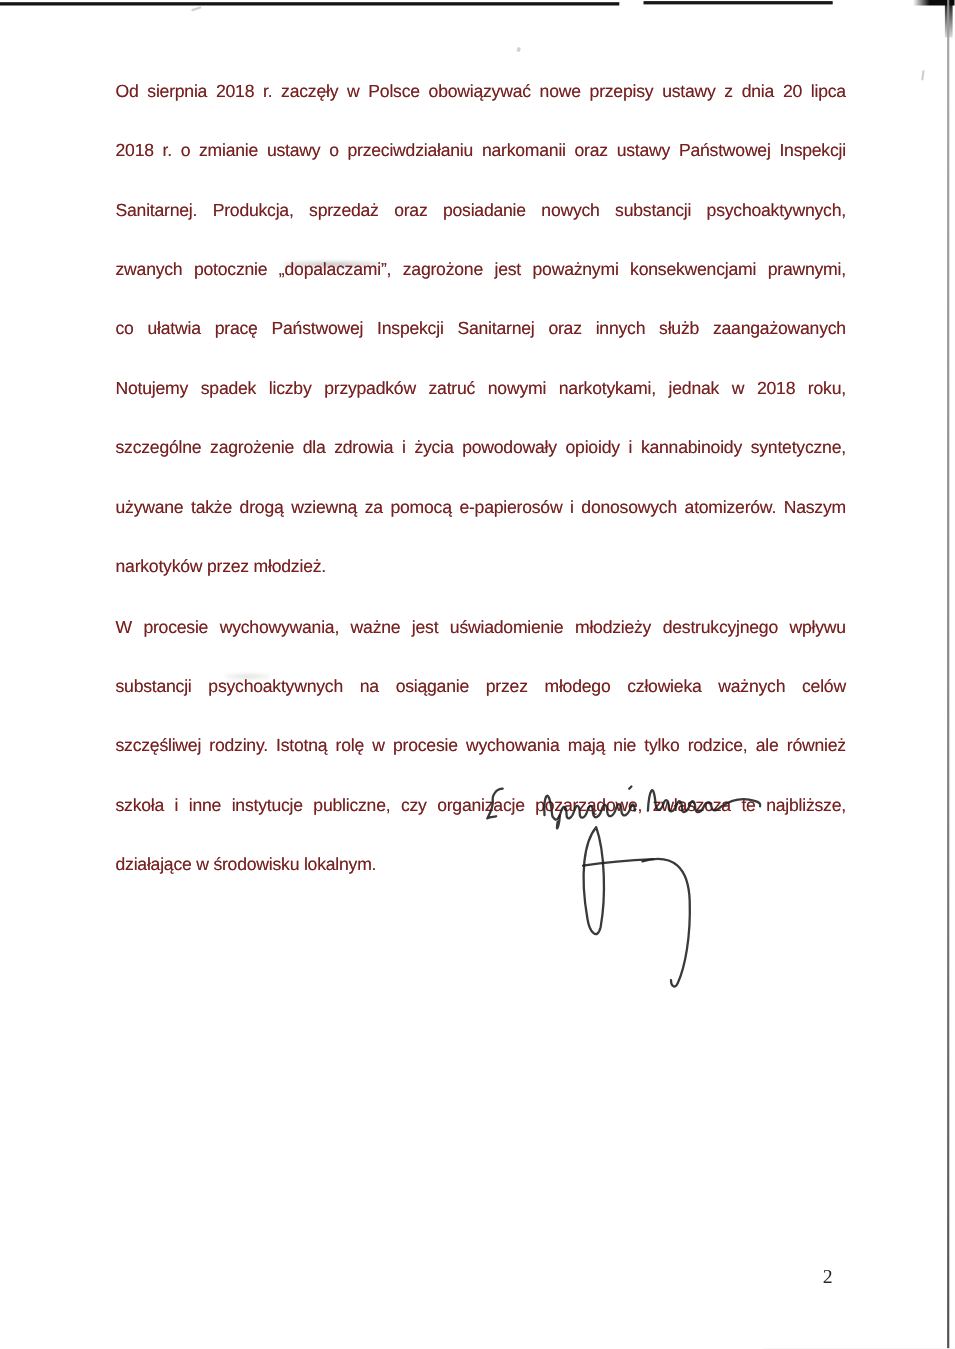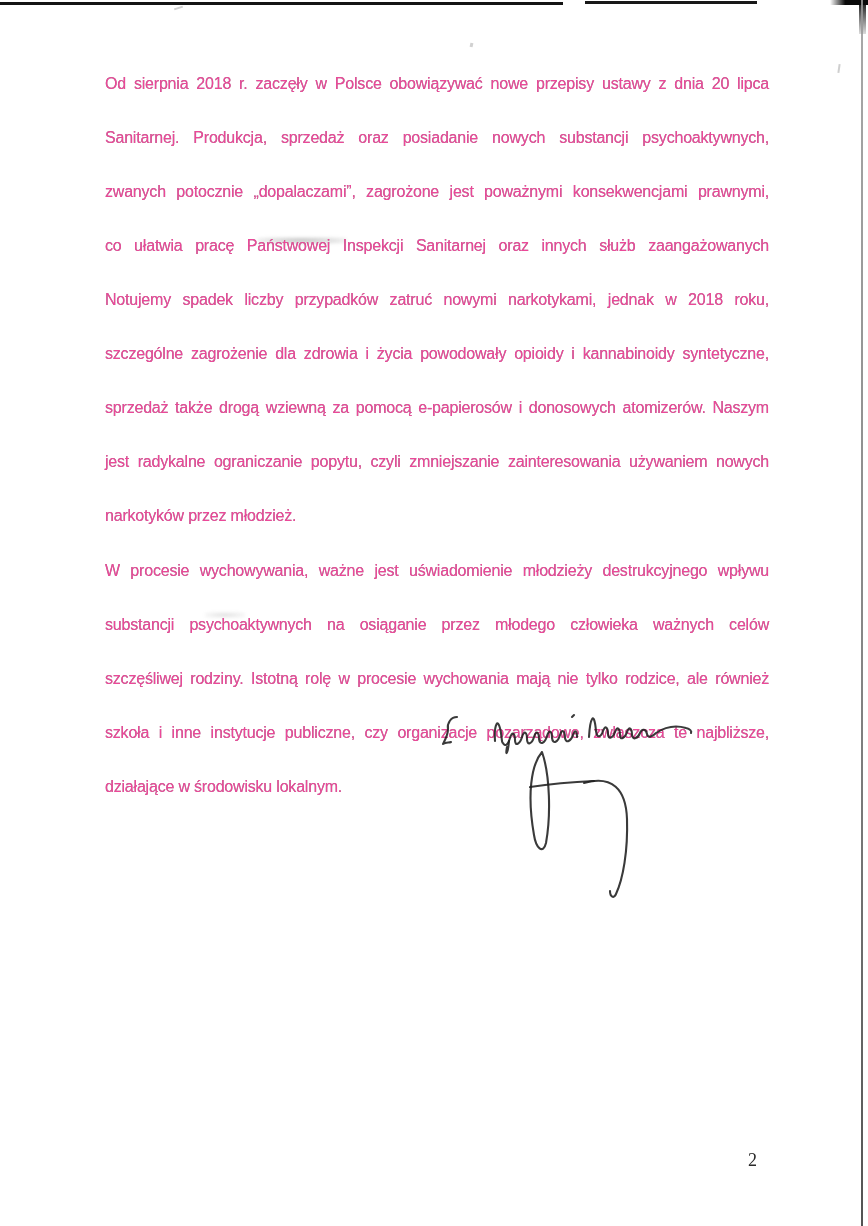--- a/index.html
+++ b/index.html
@@ -15,21 +15,21 @@
     overflow: hidden;
     font-family: "Liberation Sans", sans-serif;
   }
 
   
   #text-block {
     position: absolute;
     left: 105px;
     top: 70px;
     width: 664px;
-    color: #ec4899;
+    color: #7f1d1d;
     font-size: 16px;
     line-height: 27px;
     letter-spacing: -0.2px;
     text-shadow: 0 0 0.5px rgba(40,40,40,0.55);
   }
   .paragraph { margin: 0 0 15px 0; }
   .paragraph.gap-lg { margin-bottom: 23px; margin-top: 28px; }
   .line { text-align: justify; }
   .line::after { content: ""; display: inline-block; width: 100%; height: 0; }
   .line.last { text-align: left; }
@@ -109,27 +109,27 @@
   <div class="artifact" id="speck-1"></div>
   <div class="artifact" id="speck-2"></div>
   <div class="artifact" id="speck-3"></div>
   <div class="artifact" id="smudge-1"></div>
   <div class="artifact" id="smudge-2"></div>
 
   <div id="text-block">
 
     <div class="paragraph">
       <div class="line">Od sierpnia 2018 r. zaczęły w Polsce obowiązywać nowe przepisy ustawy z dnia 20 lipca</div>
+      <div class="line">2018 r. o zmianie ustawy o przeciwdziałaniu narkomanii oraz ustawy Państwowej Inspekcji</div>
       <div class="line">Sanitarnej. Produkcja, sprzedaż oraz posiadanie nowych substancji psychoaktywnych,</div>
       <div class="line">zwanych potocznie „dopalaczami”, zagrożone jest poważnymi konsekwencjami prawnymi,</div>
       <div class="line">co ułatwia pracę Państwowej Inspekcji Sanitarnej oraz innych służb zaangażowanych</div>
       <div class="line">Notujemy spadek liczby przypadków zatruć nowymi narkotykami, jednak w 2018 roku,</div>
       <div class="line">szczególne zagrożenie dla zdrowia i życia powodowały opioidy i kannabinoidy syntetyczne,</div>
-      <div class="line">sprzedaż także drogą wziewną za pomocą e-papierosów i donosowych atomizerów. Naszym</div>
-      <div class="line">jest radykalne ograniczanie popytu, czyli zmniejszanie zainteresowania używaniem nowych</div>
+      <div class="line">używane także drogą wziewną za pomocą e-papierosów i donosowych atomizerów. Naszym</div>
       <div class="line last">narkotyków przez młodzież.</div>
     </div>
 
     <div class="paragraph gap-lg">
       <div class="line">W procesie wychowywania, ważne jest uświadomienie młodzieży destrukcyjnego wpływu</div>
       <div class="line">substancji psychoaktywnych na osiąganie przez młodego człowieka ważnych celów</div>
       <div class="line">szczęśliwej rodziny.  Istotną rolę w procesie wychowania mają nie tylko rodzice, ale również</div>
       <div class="line">szkoła i inne instytucje  publiczne, czy organizacje pozarządowe, zwłaszcza te najbliższe,</div>
       <div class="line last">działające w środowisku lokalnym.</div>
     </div>

